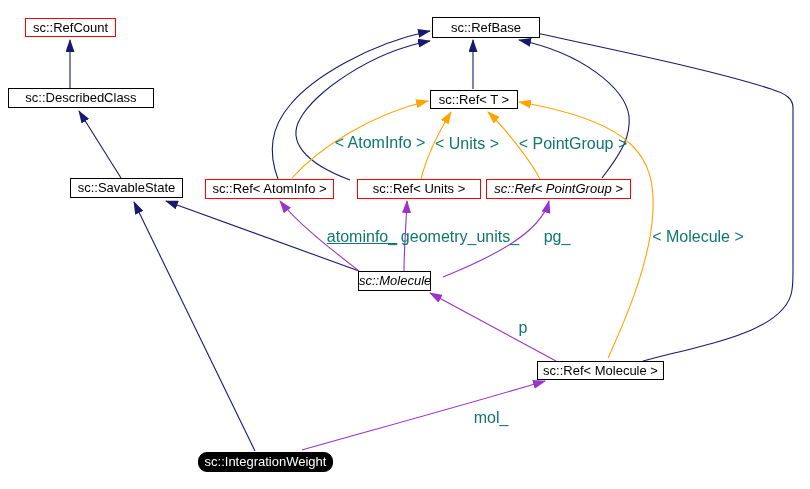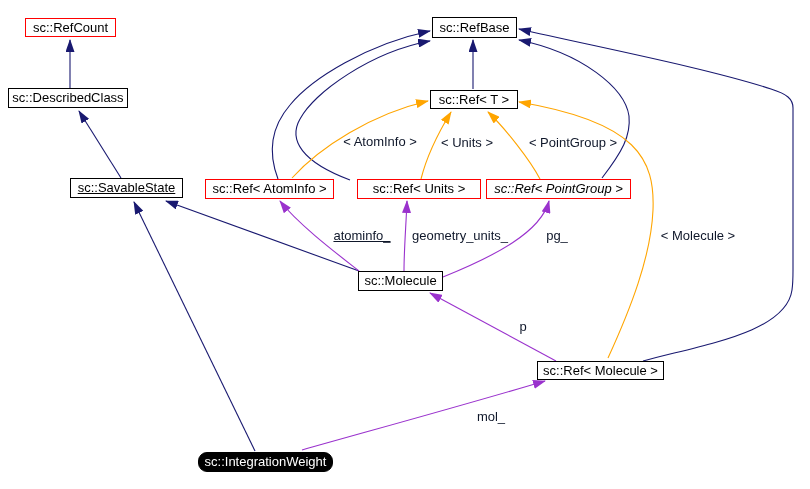--- a/index.html
+++ b/index.html
@@ -32,21 +32,21 @@
     position:absolute;box-sizing:border-box;
     background:var(--node-fill);color:var(--node-text);
     border:1px solid var(--node-border);
     font-size:13px;line-height:17px;text-align:center;
     white-space:nowrap;cursor:pointer;
   }
   .node.red{border-color:var(--node-border-highlight);}
   .node.focus{background:var(--focus-fill);color:var(--focus-text);border-color:var(--focus-fill);cursor:default;border-radius:9px;}
   .edge-label{
     position:absolute;transform:translateX(-50%);
-    font-size:13px;color:#0f172a;white-space:nowrap;pointer-events:none;
+    font-size:16px;color:#0f766e;white-space:nowrap;pointer-events:none;
   }
 </style>
 </head>
 <body>
 
 <div class="stage">
 
   <svg width="810" height="489" viewBox="0 0 810 489">
     <defs>
       <marker id="m-inherit" viewBox="0 0 13 9" refX="12" refY="4.5" markerWidth="13" markerHeight="9" orient="auto" markerUnits="userSpaceOnUse">
@@ -77,35 +77,35 @@
 
     <path class="edge e-usage" marker-end="url(#m-usage)" d="M359,271 C336,253 298,224 280,201"></path>
     <path class="edge e-usage" marker-end="url(#m-usage)" d="M404,271 C404,250 406,226 407,201"></path>
     <path class="edge e-usage" marker-end="url(#m-usage)" d="M443,277 C495,256 541,232 549,201"></path>
     <path class="edge e-usage" marker-end="url(#m-usage)" d="M556,361 L430,293"></path>
     <path class="edge e-usage" marker-end="url(#m-usage)" d="M302,450 C380,428 468,404 545,381"></path>
   </svg>
 
   <div class="node red" style="left:25px;top:18px;width:91px;height:19px;">sc::RefCount</div>
 
-  <div class="node" style="left:8px;top:88px;width:120px;height:20px;line-height:18px;">sc::DescribedClass</div>
+  <div class="node" style="left:8px;top:88px;width:146px;height:20px;line-height:18px;">sc::DescribedClass</div>
 
-  <div class="node" style="left:70px;top:178px;width:113px;height:20px;line-height:18px;text-decoration:underline;">sc::SavableState</div>
+  <div class="node" style="left:70px;top:178px;width:113px;height:20px;line-height:18px;">sc::SavableState</div>
 
-  <div class="node" style="left:432px;top:17px;width:85px;height:21px;line-height:19px;">sc::RefBase</div>
+  <div class="node" style="left:432px;top:17px;width:108px;height:21px;line-height:19px;">sc::RefBase</div>
 
   <div class="node red" style="left:205px;top:179px;width:129px;height:20px;line-height:18px;">sc::Ref&lt; AtomInfo &gt;</div>
 
   <div class="node" style="left:430px;top:90px;width:88px;height:19px;">sc::Ref&lt; T &gt;</div>
 
   <div class="node red" style="left:357px;top:179px;width:124px;height:20px;line-height:18px;">sc::Ref&lt; Units &gt;</div>
 
   <div class="node red" style="left:486px;top:179px;width:145px;height:20px;line-height:18px;font-style:italic;">sc::Ref&lt; PointGroup &gt;</div>
 
-  <div class="node" style="left:358px;top:271px;width:85px;height:20px;line-height:18px;">sc::Molecule</div>
+  <div class="node" style="left:358px;top:271px;width:73px;height:20px;line-height:18px;font-style:italic;">sc::Molecule</div>
 
   <div class="node" style="left:537px;top:361px;width:127px;height:19px;">sc::Ref&lt; Molecule &gt;</div>
 
   <div class="node focus" style="left:198px;top:452px;width:135px;height:20px;line-height:18px;">sc::IntegrationWeight</div>
 
   <span class="edge-label" style="left:380px;top:134px;">&lt; AtomInfo &gt;</span>
   <span class="edge-label" style="left:467px;top:135px;">&lt; Units &gt;</span>
   <span class="edge-label" style="left:573px;top:135px;">&lt; PointGroup &gt;</span>
   <span class="edge-label" style="left:698px;top:228px;text-align:right;">&lt; Molecule &gt;</span>
   <span class="edge-label" style="left:362px;top:228px;text-decoration:underline;">atominfo_</span>

